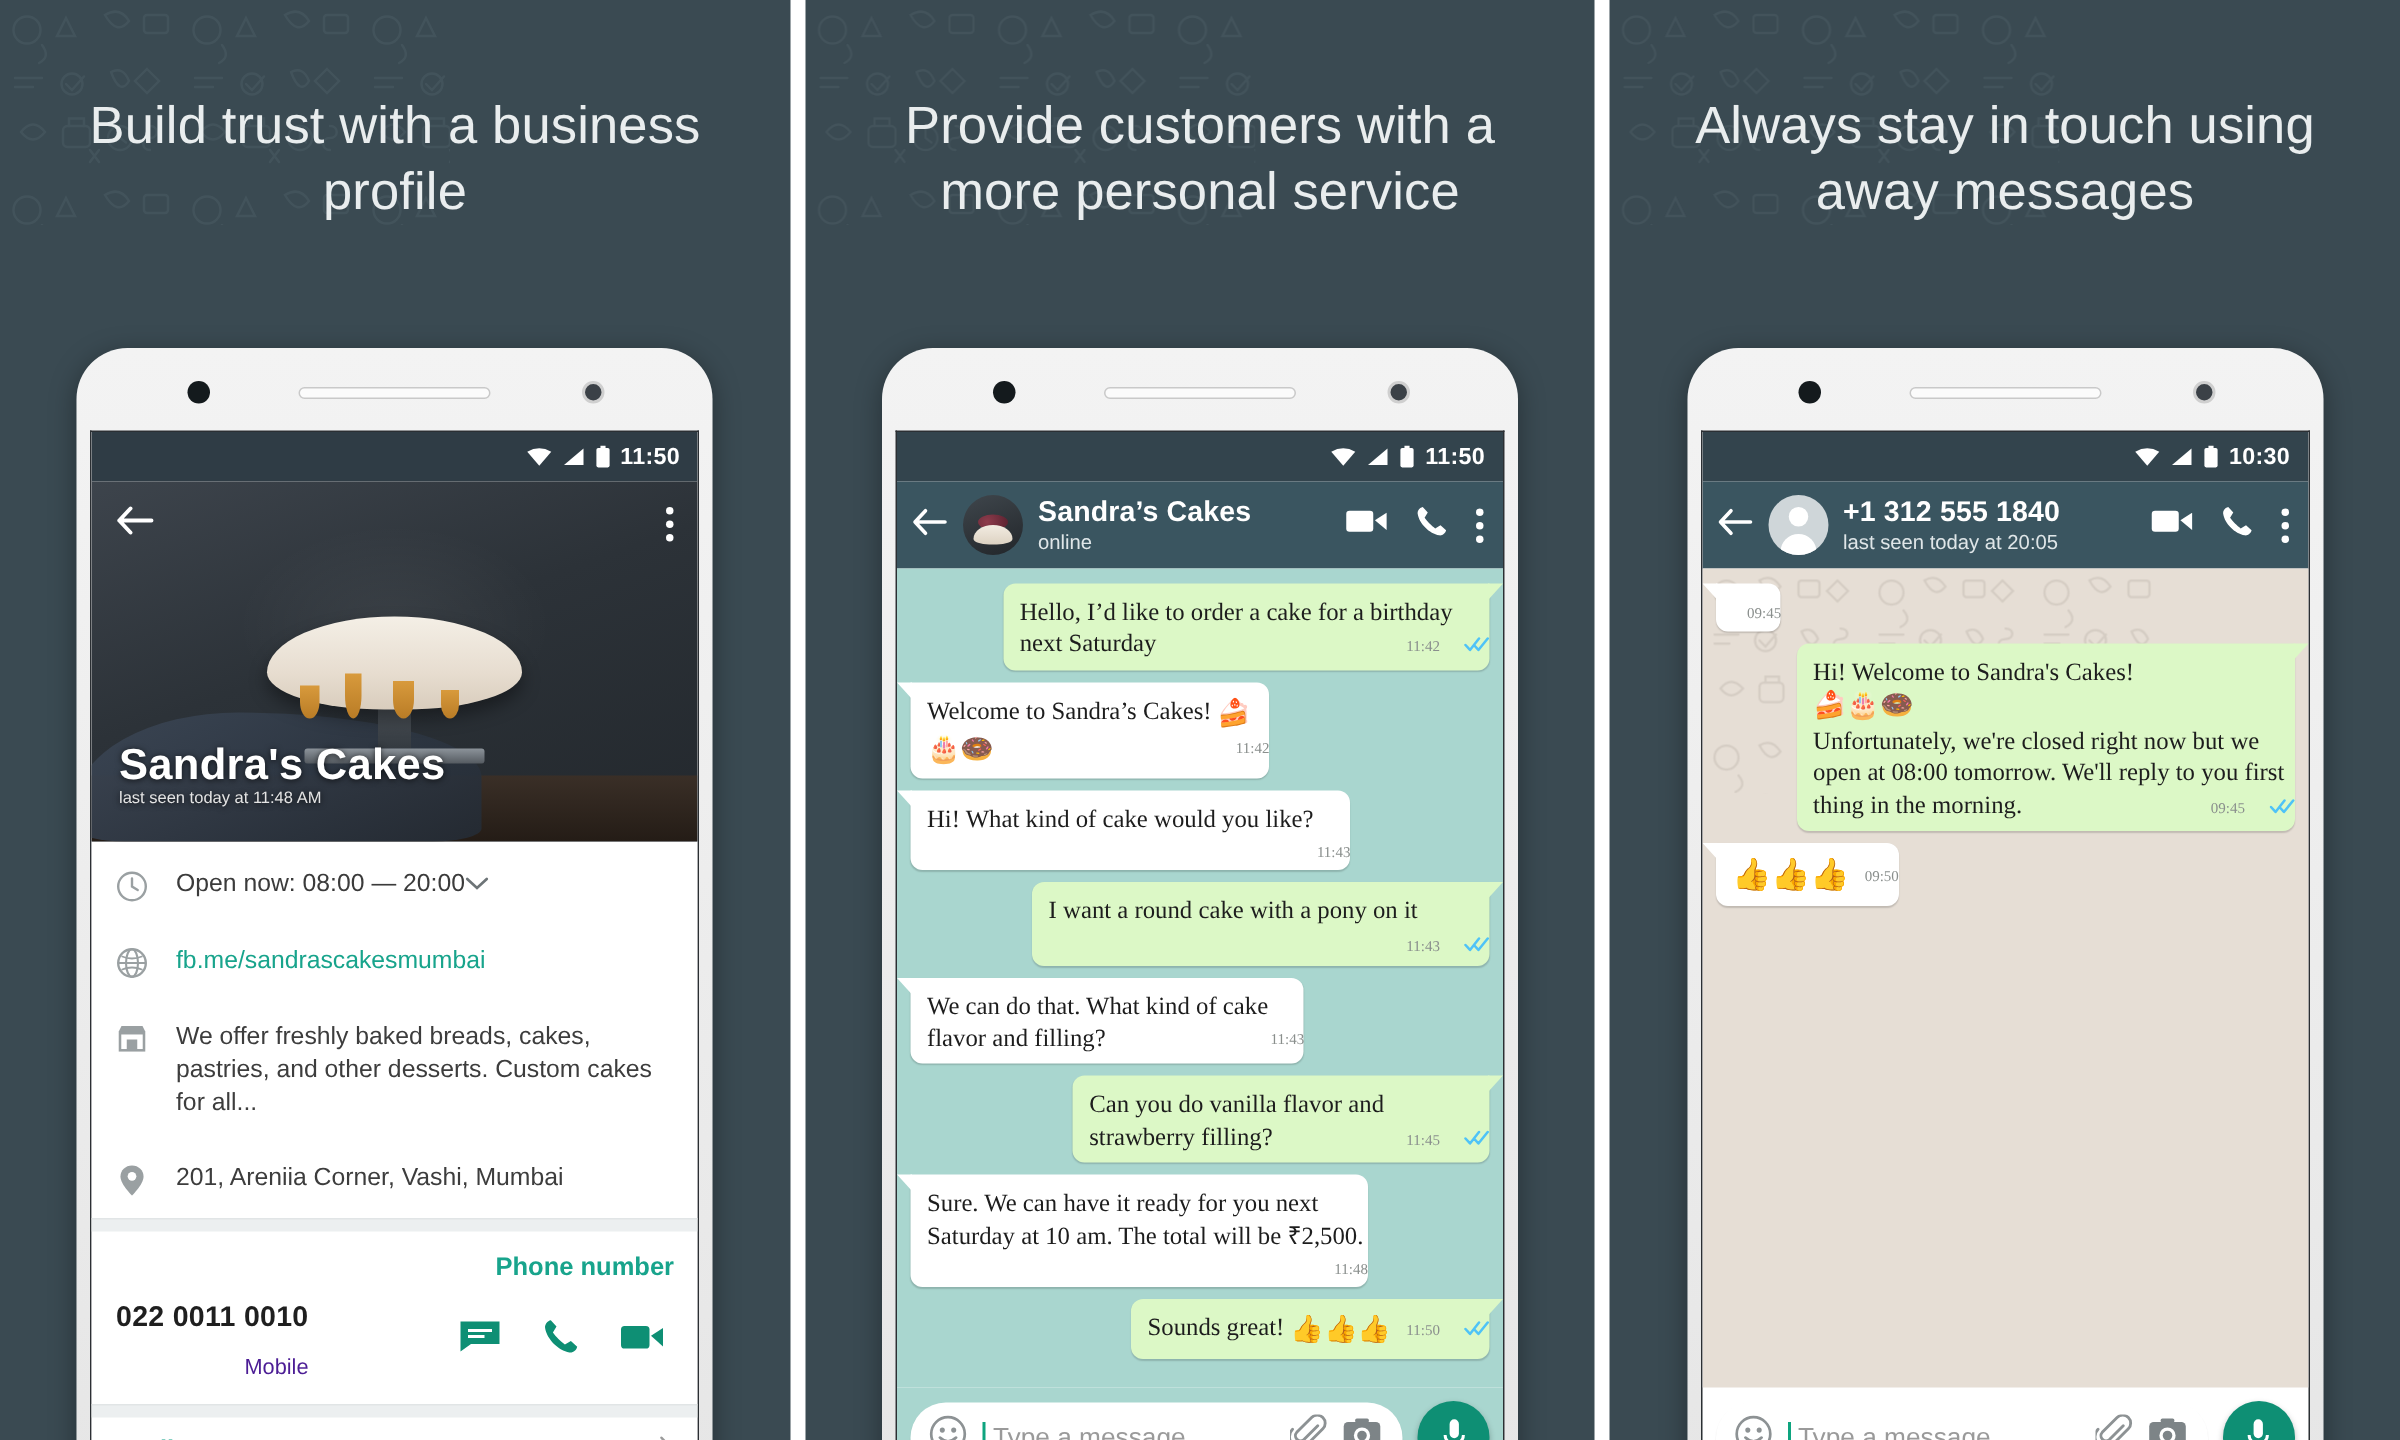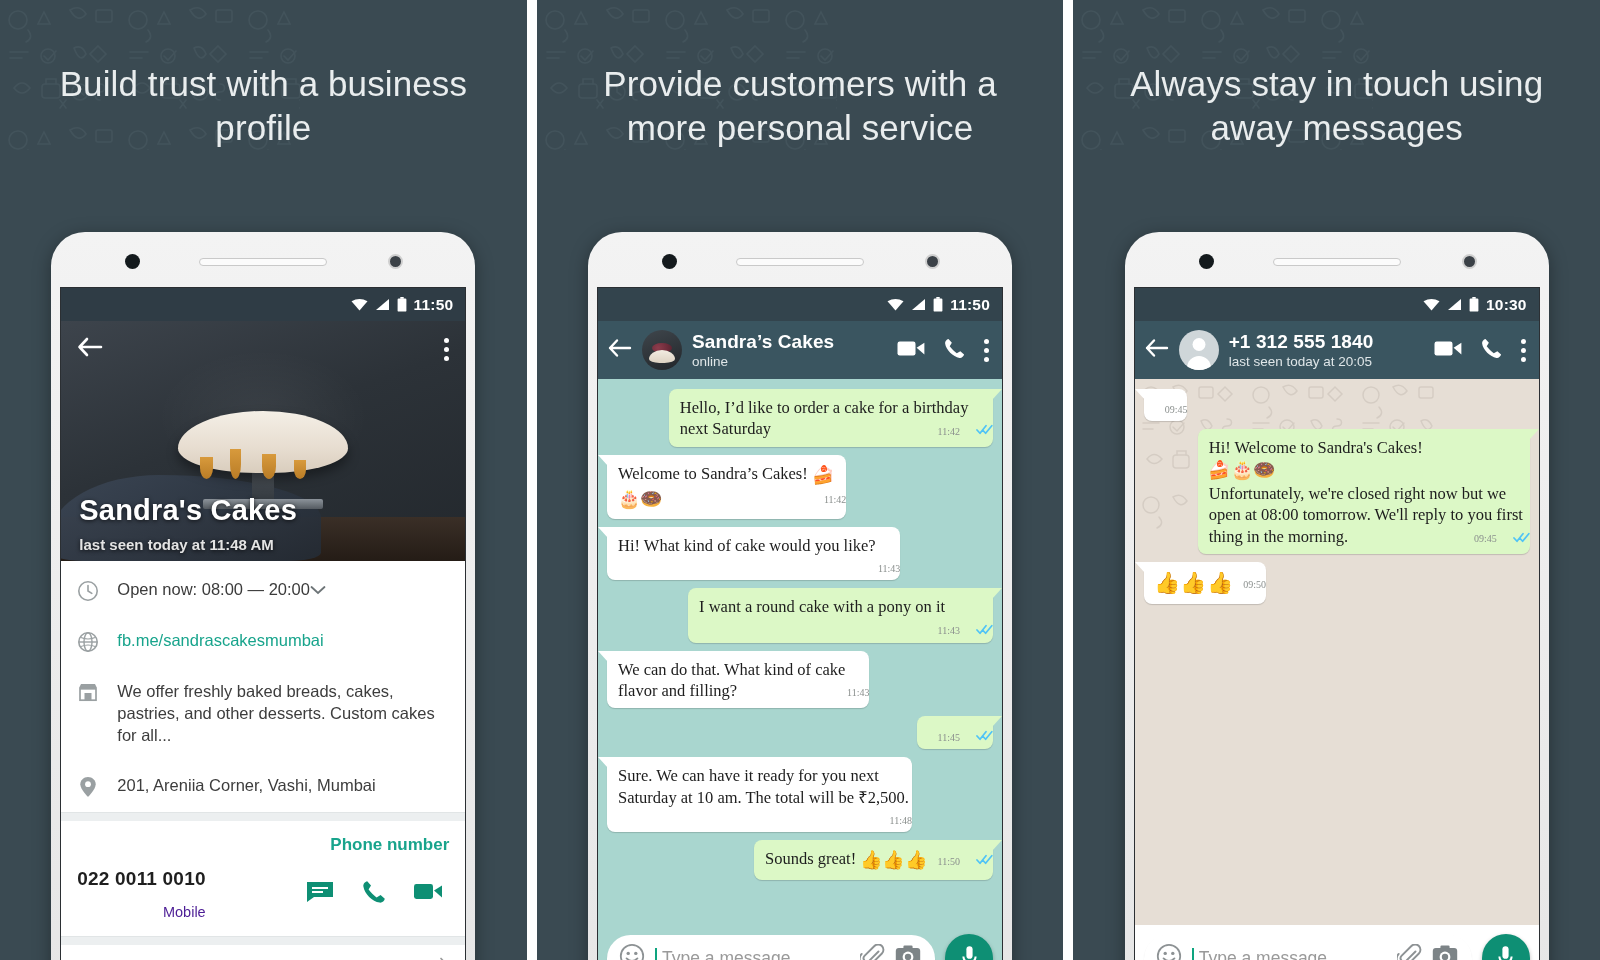--- a/index.html
+++ b/index.html
@@ -136,22 +136,22 @@
     position: absolute; top: 0; left: 0; right: 0; height: 56px;
     display: flex; align-items: center; justify-content: space-between;
     padding: 0 16px; z-index: 4;
   }
   .hero-name {
     position: absolute; left: 18px; bottom: 34px; z-index: 4;
     color: #fff; font-size: 29px; font-weight: 700; letter-spacing: .2px;
     text-shadow: 0 1px 4px rgba(0,0,0,.7);
   }
   .hero-sub {
-    position: absolute; left: 18px; bottom: 8px; z-index: 4;
-    color: #e4e4e4; font-size: 15px; font-weight: 700;
+    position: absolute; left: 18px; bottom: 23px; z-index: 4;
+    color: #e4e4e4; font-size: 11px; font-weight: 400;
     text-shadow: 0 1px 4px rgba(0,0,0,.8);
   }
   .back-arrow { color:#fff; }
   .kebab { display:flex; flex-direction:column; gap:4px; }
   .kebab i { width: 5px; height: 5px; background: #fff; border-radius: 50%; display:block; }
 
   .info-card { background: #fff; padding: 4px 0 0; }
   .info-row {
     display: flex; align-items: flex-start;
     padding: 14px 16px 14px 14px; gap: 16px;
@@ -615,20 +615,21 @@
               </div>
 
               <div class="bubble in" style="max-width:68%">
                 <span class="txt">We can do that. What kind of cake flavor and filling?</span>
                 <span class="meta">
                     <span>11:43</span>
                   </span>
               </div>
 
               <div class="bubble out" style="max-width:72%">
+                <span class="txt">Can you do vanilla flavor and strawberry filling?</span>
                 <span class="meta">
                     <span>11:45</span>
                   <span class="ticks"><svg width="17" height="11" viewBox="0 0 17 11">
                         <path d="M1 6 L4 9.3 L10 1.7 M6.6 6 L9.6 9.3 L15.8 1.7" fill="none" stroke="#4fc3f7" stroke-width="1.7" stroke-linecap="round" stroke-linejoin="round"></path>
                       </svg></span>
                 </span>
               </div>
 
               <div class="bubble in" style="max-width:79%">
                 <span class="txt">Sure. We can have it ready for you next Saturday at 10 am. The total will be ₹2,500.</span>

